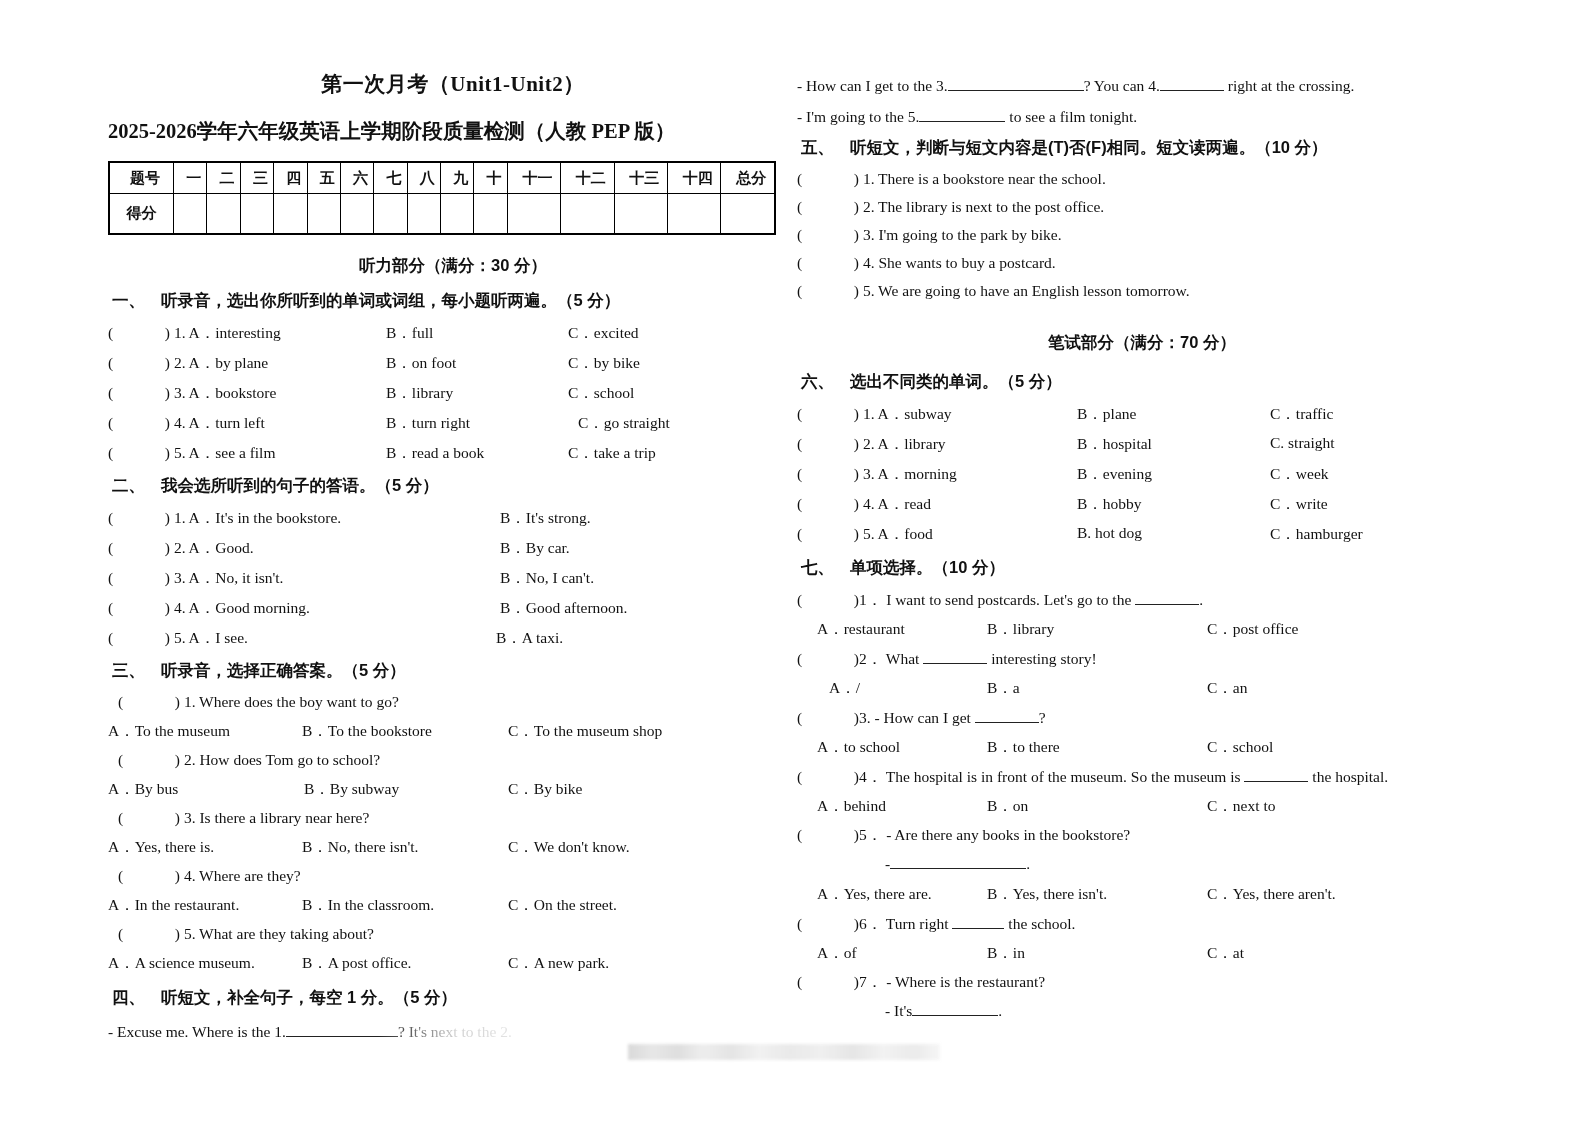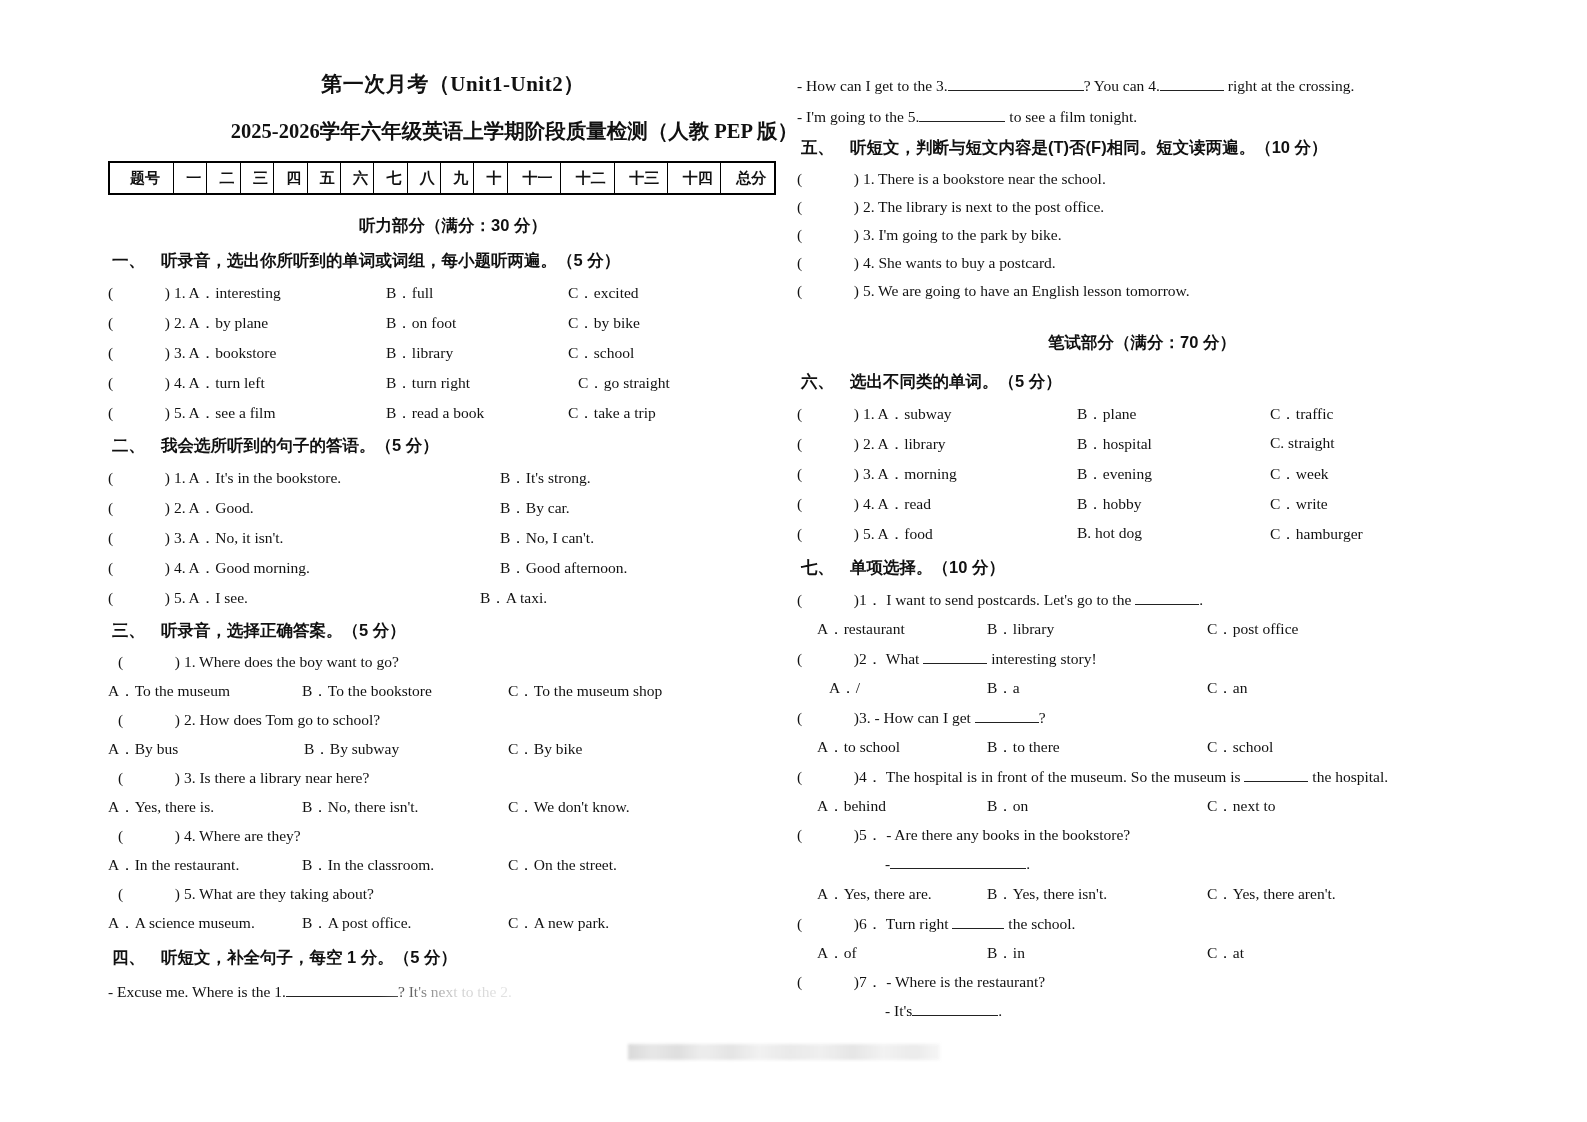--- a/index.html
+++ b/index.html
@@ -32,21 +32,21 @@
   
   .doc-title-1 {
     text-align: center;
     font-weight: bold;
     font-size: 21px;
     letter-spacing: 0.5px;
     margin: 70px 0 0 0;
     font-family: "Liberation Serif", "DejaVu Serif", serif;
   }
   .doc-title-2 {
-    text-align: right;
+    text-align: left;
     font-weight: bold;
     font-size: 20.5px;
     margin: 19px 0 0 0;
   }
 
   
   .score-table {
     margin-top: 16px;
     border-collapse: collapse;
     width: 668px;
@@ -181,20 +181,38 @@
         <td>七</td>
         <td>八</td>
         <td>九</td>
         <td>十</td>
         <td>十一</td>
         <td>十二</td>
         <td>十三</td>
         <td>十四</td>
         <td>总分</td>
       </tr>
+      <tr class="row-body">
+        <td class="lbl">得分</td>
+        <td></td>
+        <td></td>
+        <td></td>
+        <td></td>
+        <td></td>
+        <td></td>
+        <td></td>
+        <td></td>
+        <td></td>
+        <td></td>
+        <td></td>
+        <td></td>
+        <td></td>
+        <td></td>
+        <td></td>
+      </tr>
     </tbody>
       </table>
 
     <div class="part-banner">听力部分（满分：30 分）</div>
 
     <div class="sec-head">
       <span class="num">一、</span><span>听录音，选出你所听到的单词或词组，每小题听两遍。（5 分）</span>
     </div>
 
     <div class="opt-row">
@@ -238,21 +256,21 @@
     <div class="opt-row">
       <span class="opt oA"><span class="paren"><span class="lp">(</span><span class="rp">)</span></span> <span>3.</span> <span>A．No, it isn't.</span></span>
       <span class="opt" style="left:392px">B．No, I can't.</span>
     </div>
     <div class="opt-row">
       <span class="opt oA"><span class="paren"><span class="lp">(</span><span class="rp">)</span></span> <span>4.</span> <span>A．Good morning.</span></span>
       <span class="opt" style="left:392px">B．Good afternoon.</span>
     </div>
     <div class="opt-row">
       <span class="opt oA"><span class="paren"><span class="lp">(</span><span class="rp">)</span></span> <span>5.</span> <span>A．I see.</span></span>
-      <span class="opt" style="left:372px">B．A taxi.</span>
+      <span class="opt" style="left:388px">B．A taxi.</span>
     </div>
 
     <div class="sec-head">
       <span class="num">三、</span><span>听录音，选择正确答案。（5 分）</span>
     </div>
 
     <div class="q-row" style="margin-left:10px">
       <span class="paren"><span class="lp">(</span><span class="rp">)</span></span> <span>1.</span> <span>Where does the boy want to go?</span>
     </div>
     <div class="opt-row">

